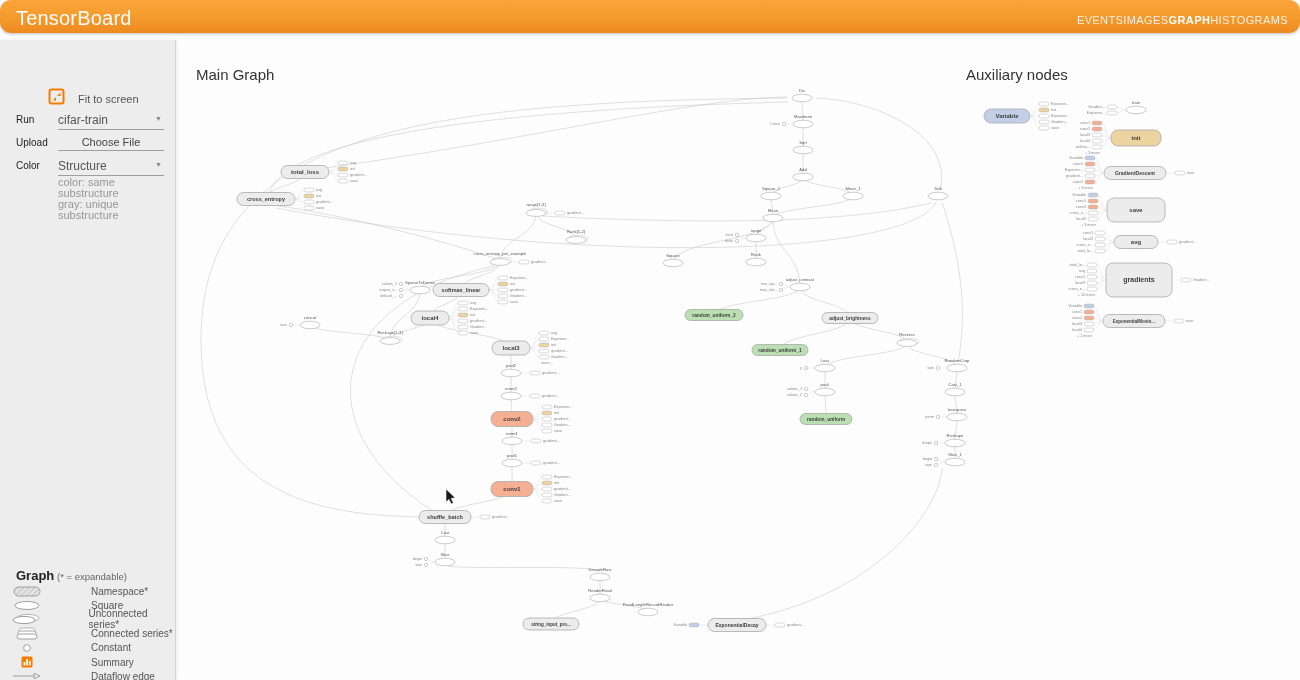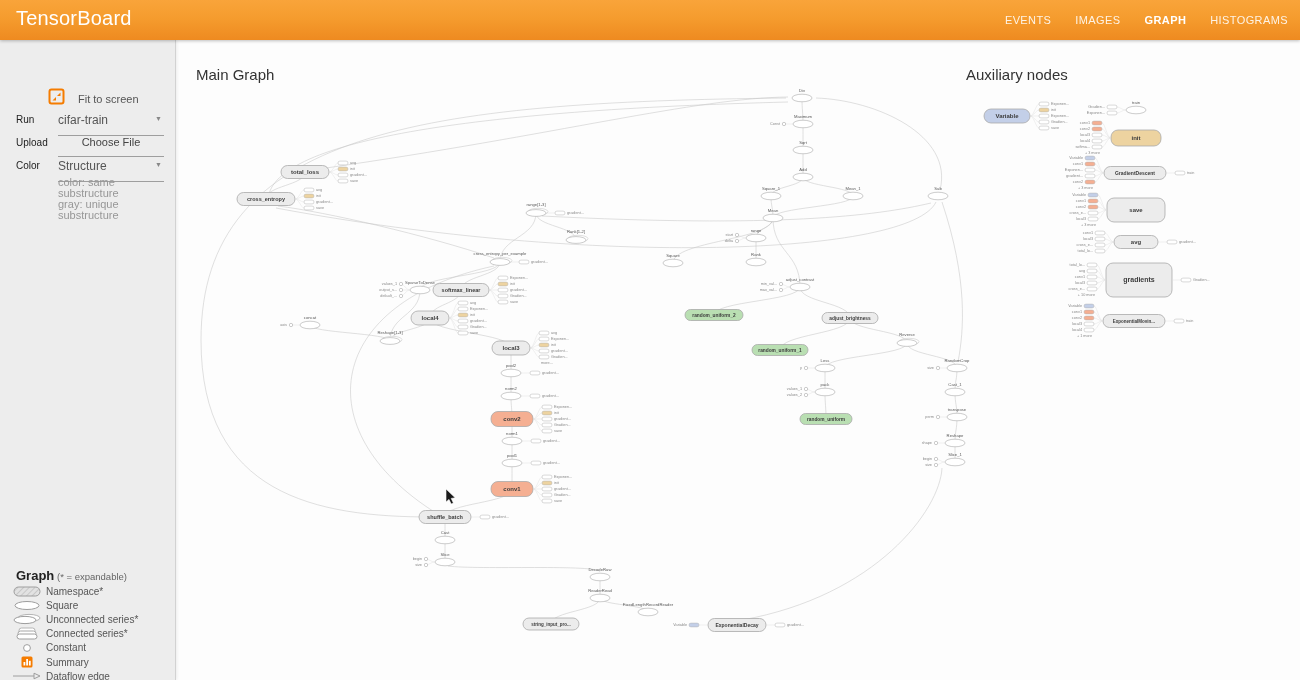--- a/index.html
+++ b/index.html
@@ -1,46 +1,46 @@
 <!DOCTYPE html>
 <html><head>
 <meta charset="utf-8">
 <style>
   * { margin:0; padding:0; box-sizing:border-box; }
   html,body { width:1300px; height:680px; overflow:hidden; }
   body { font-family:"Liberation Sans", sans-serif; background:#fff; }
   .app { position:relative; width:1300px; height:680px; background:#fdfdfd; }
 
   
-  header { position:absolute; top:0; left:0; right:0; height:40px;
+  header { position:absolute; top:0; left:0; right:0; height:33px;
     background:linear-gradient(180deg,#f9a43a 0%,#f59c2e 45%,#ee8a20 100%);
-    box-shadow:0 1px 3px rgba(0,0,0,.25); z-index:10; }
+    box-shadow:0 1px 3px rgba(0,0,0,.25); z-index:10;border-radius:11px; }
   .app-title { position:absolute; left:16px; top:7px; color:#fff; font-size:20px; font-weight:500; letter-spacing:.2px; }
   nav { position:absolute; right:12px; top:0; height:40px; display:flex; align-items:center; }
   nav a { color:rgba(255,255,255,.88); font-size:11px; font-weight:500; letter-spacing:.4px;
-    margin-left:24px; text-decoration:none; cursor:pointer; }
+    text-decoration:none; cursor:pointer; }
   nav a.active { color:#fff; font-weight:700; }
 
   
   aside { position:absolute; top:40px; left:0; bottom:0; width:176px; background:#ededed;
     border-right:1px solid #d2d2d2; box-shadow:1px 0 3px rgba(0,0,0,.07); z-index:5; }
   .fit-row { position:absolute; top:48px; left:14px; display:flex; align-items:center; cursor:pointer;padding-left:34px; }
   .fit-label { margin-left:13px; font-size:11px; color:#555; }
   .ctl-label { position:absolute; left:16px; font-size:10px; color:#222; }
   .ctl { position:absolute; left:58px; width:106px; font-size:12px; color:#555;
-    border-bottom:1px solid #9e9e9e; padding-bottom:8px; cursor:pointer; }
+    border-bottom:1px solid #9e9e9e; padding-bottom:2px; cursor:pointer; }
   .ctl .caret { position:absolute; right:2px; top:2px; font-size:7px; color:#888; }
   .ctl.center { text-align:center; font-size:11px; color:#444; }
   .notes { position:absolute; left:58px; top:137px; font-size:11px; color:#979797; line-height:11px; }
 
   .legend { position:absolute; left:0; right:0; top:526px; }
   .legend-head { position:relative; height:18px; }
   .legend-title { position:absolute; left:16px; top:2px; font-size:13px; font-weight:700; color:#222; }
   .legend-hint { position:absolute; left:57px; top:5px; font-size:9.5px; color:#666; }
-  .lrow { display:flex; align-items:center; height:14.2px; padding-left:8px; }
+  .lrow { display:flex; align-items:center; height:14.2px; padding-left:8px;gap:45px; }
   .licon { width:38px; display:flex; justify-content:center; align-items:center; }
   .llabel { font-size:10px; color:#555; }
 
   
   .pane-title { position:absolute; top:66px; font-size:15px; font-weight:500; color:#333; z-index:3; }
   #main-title { left:196px; }
   #aux-title { left:966px; }
   .graph-svg { position:absolute; left:176px; top:40px; width:1124px; height:640px; }
 </style>
 </head>

